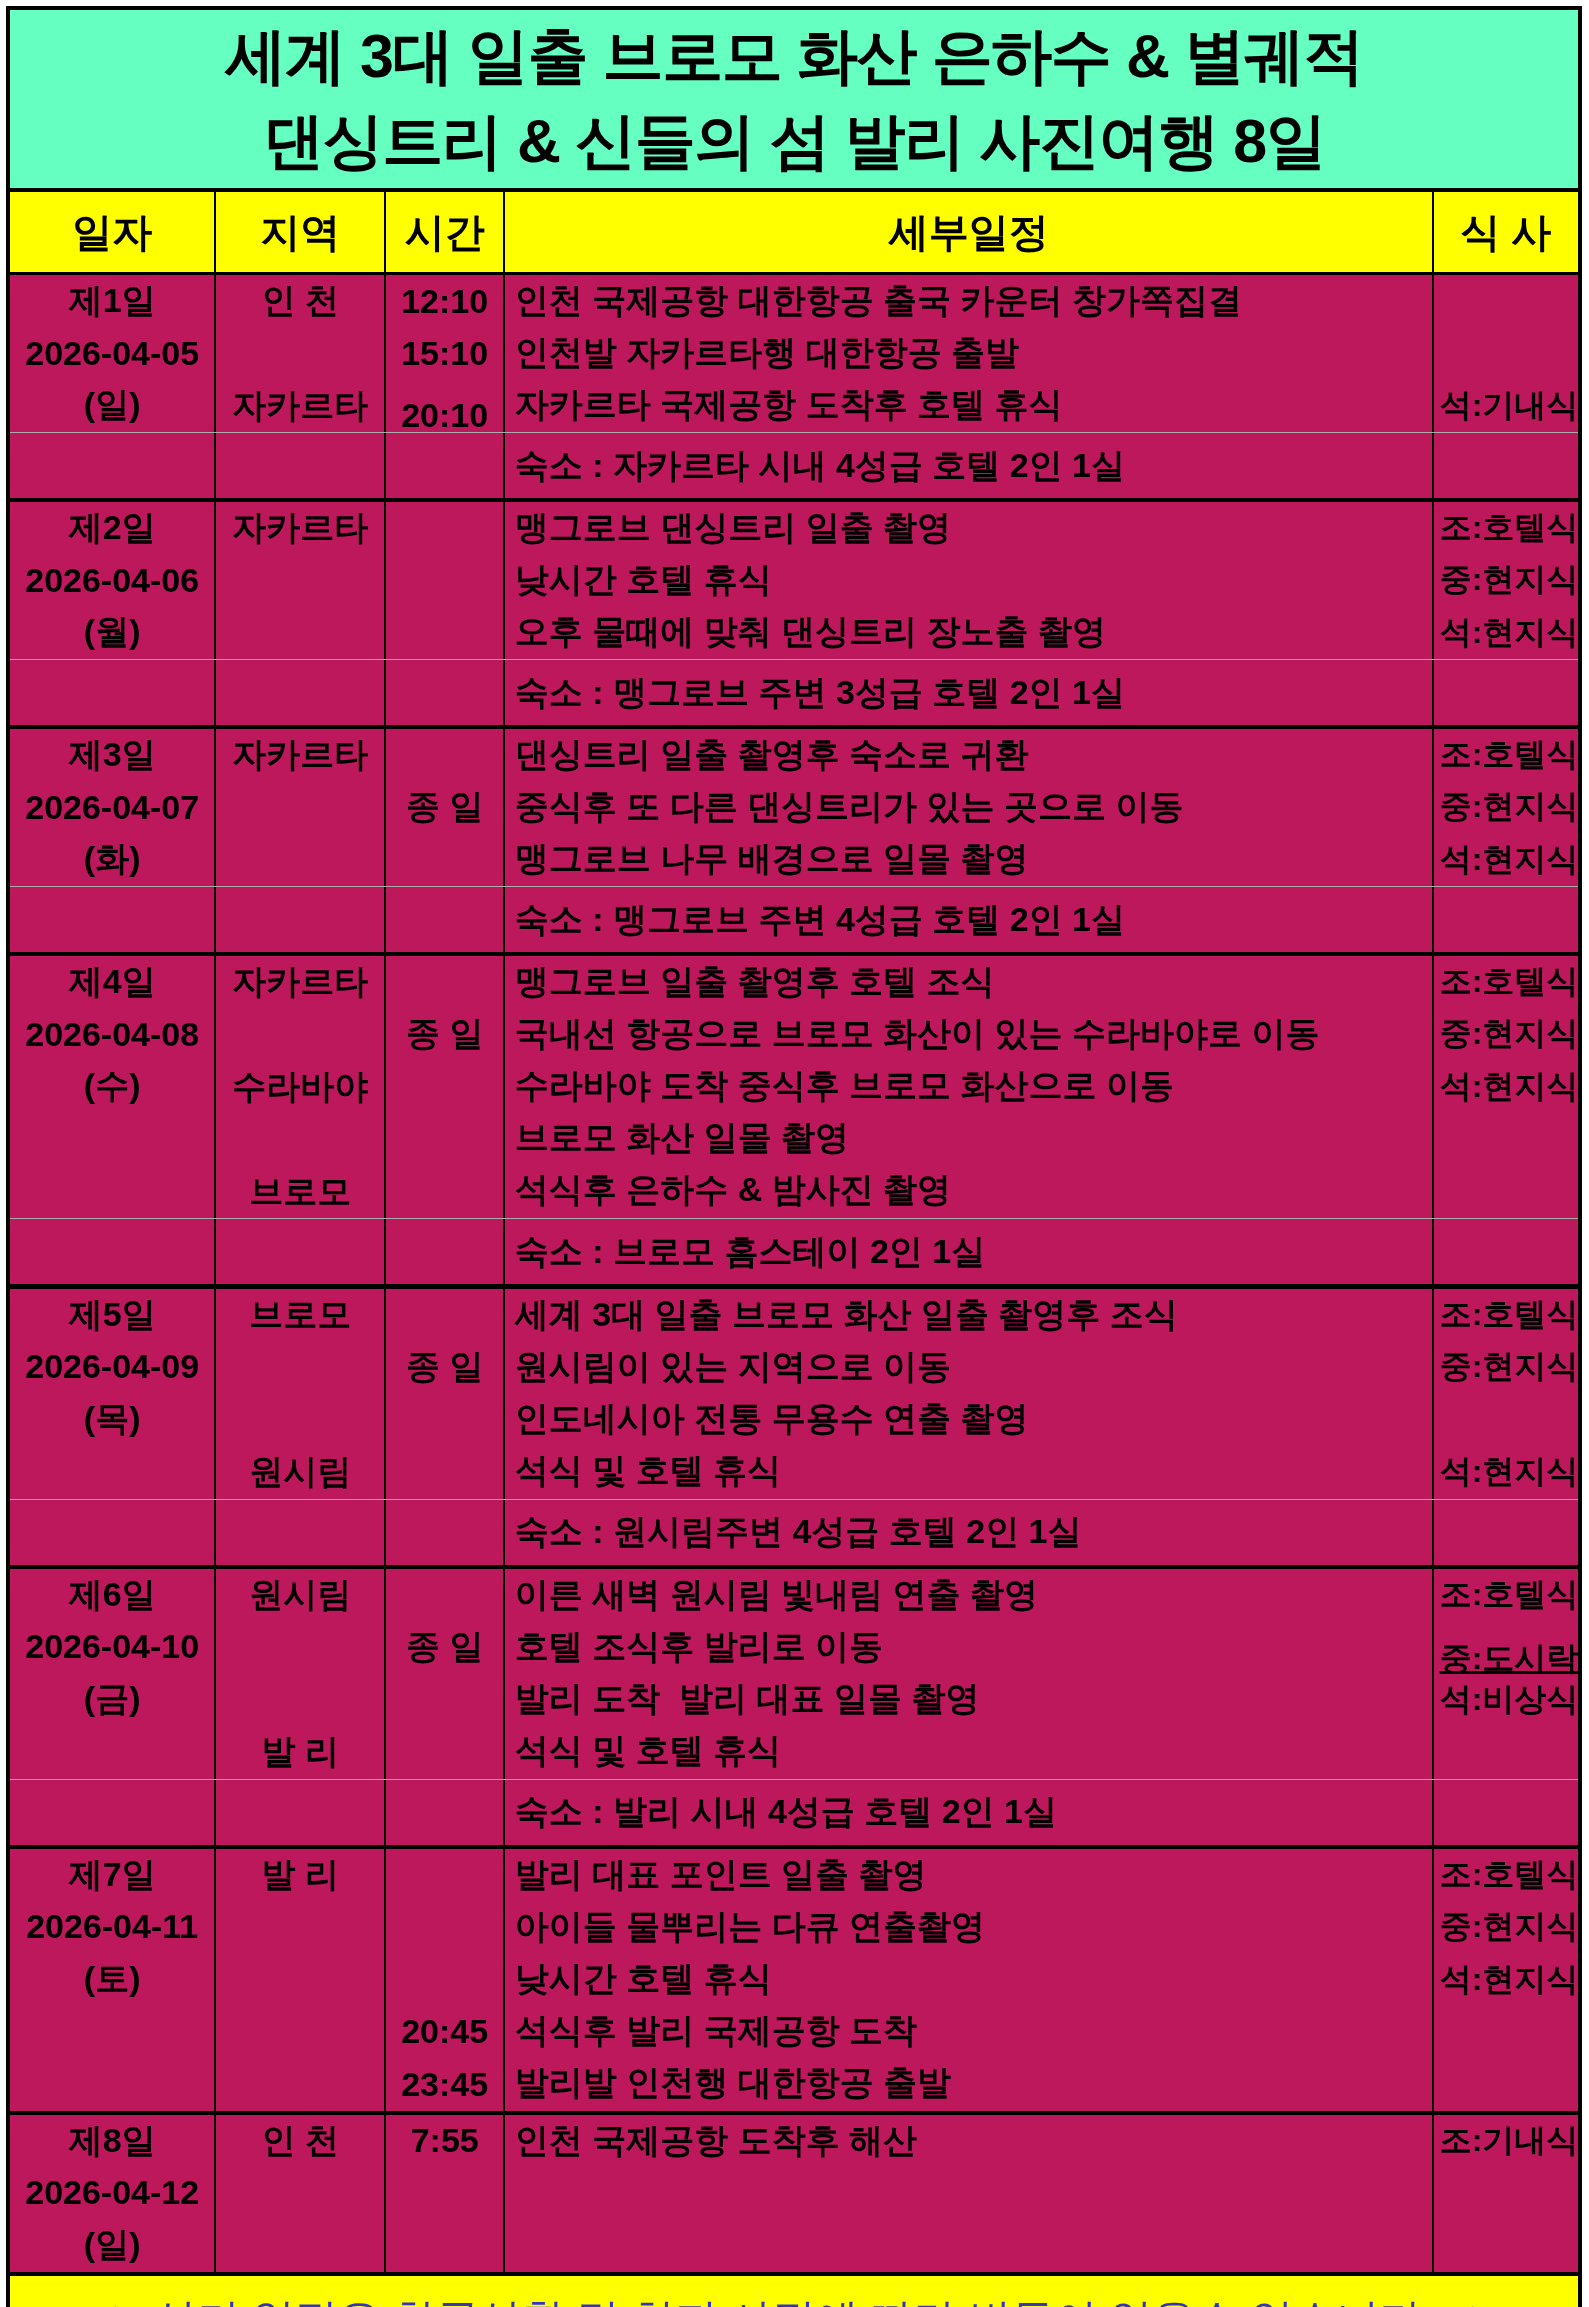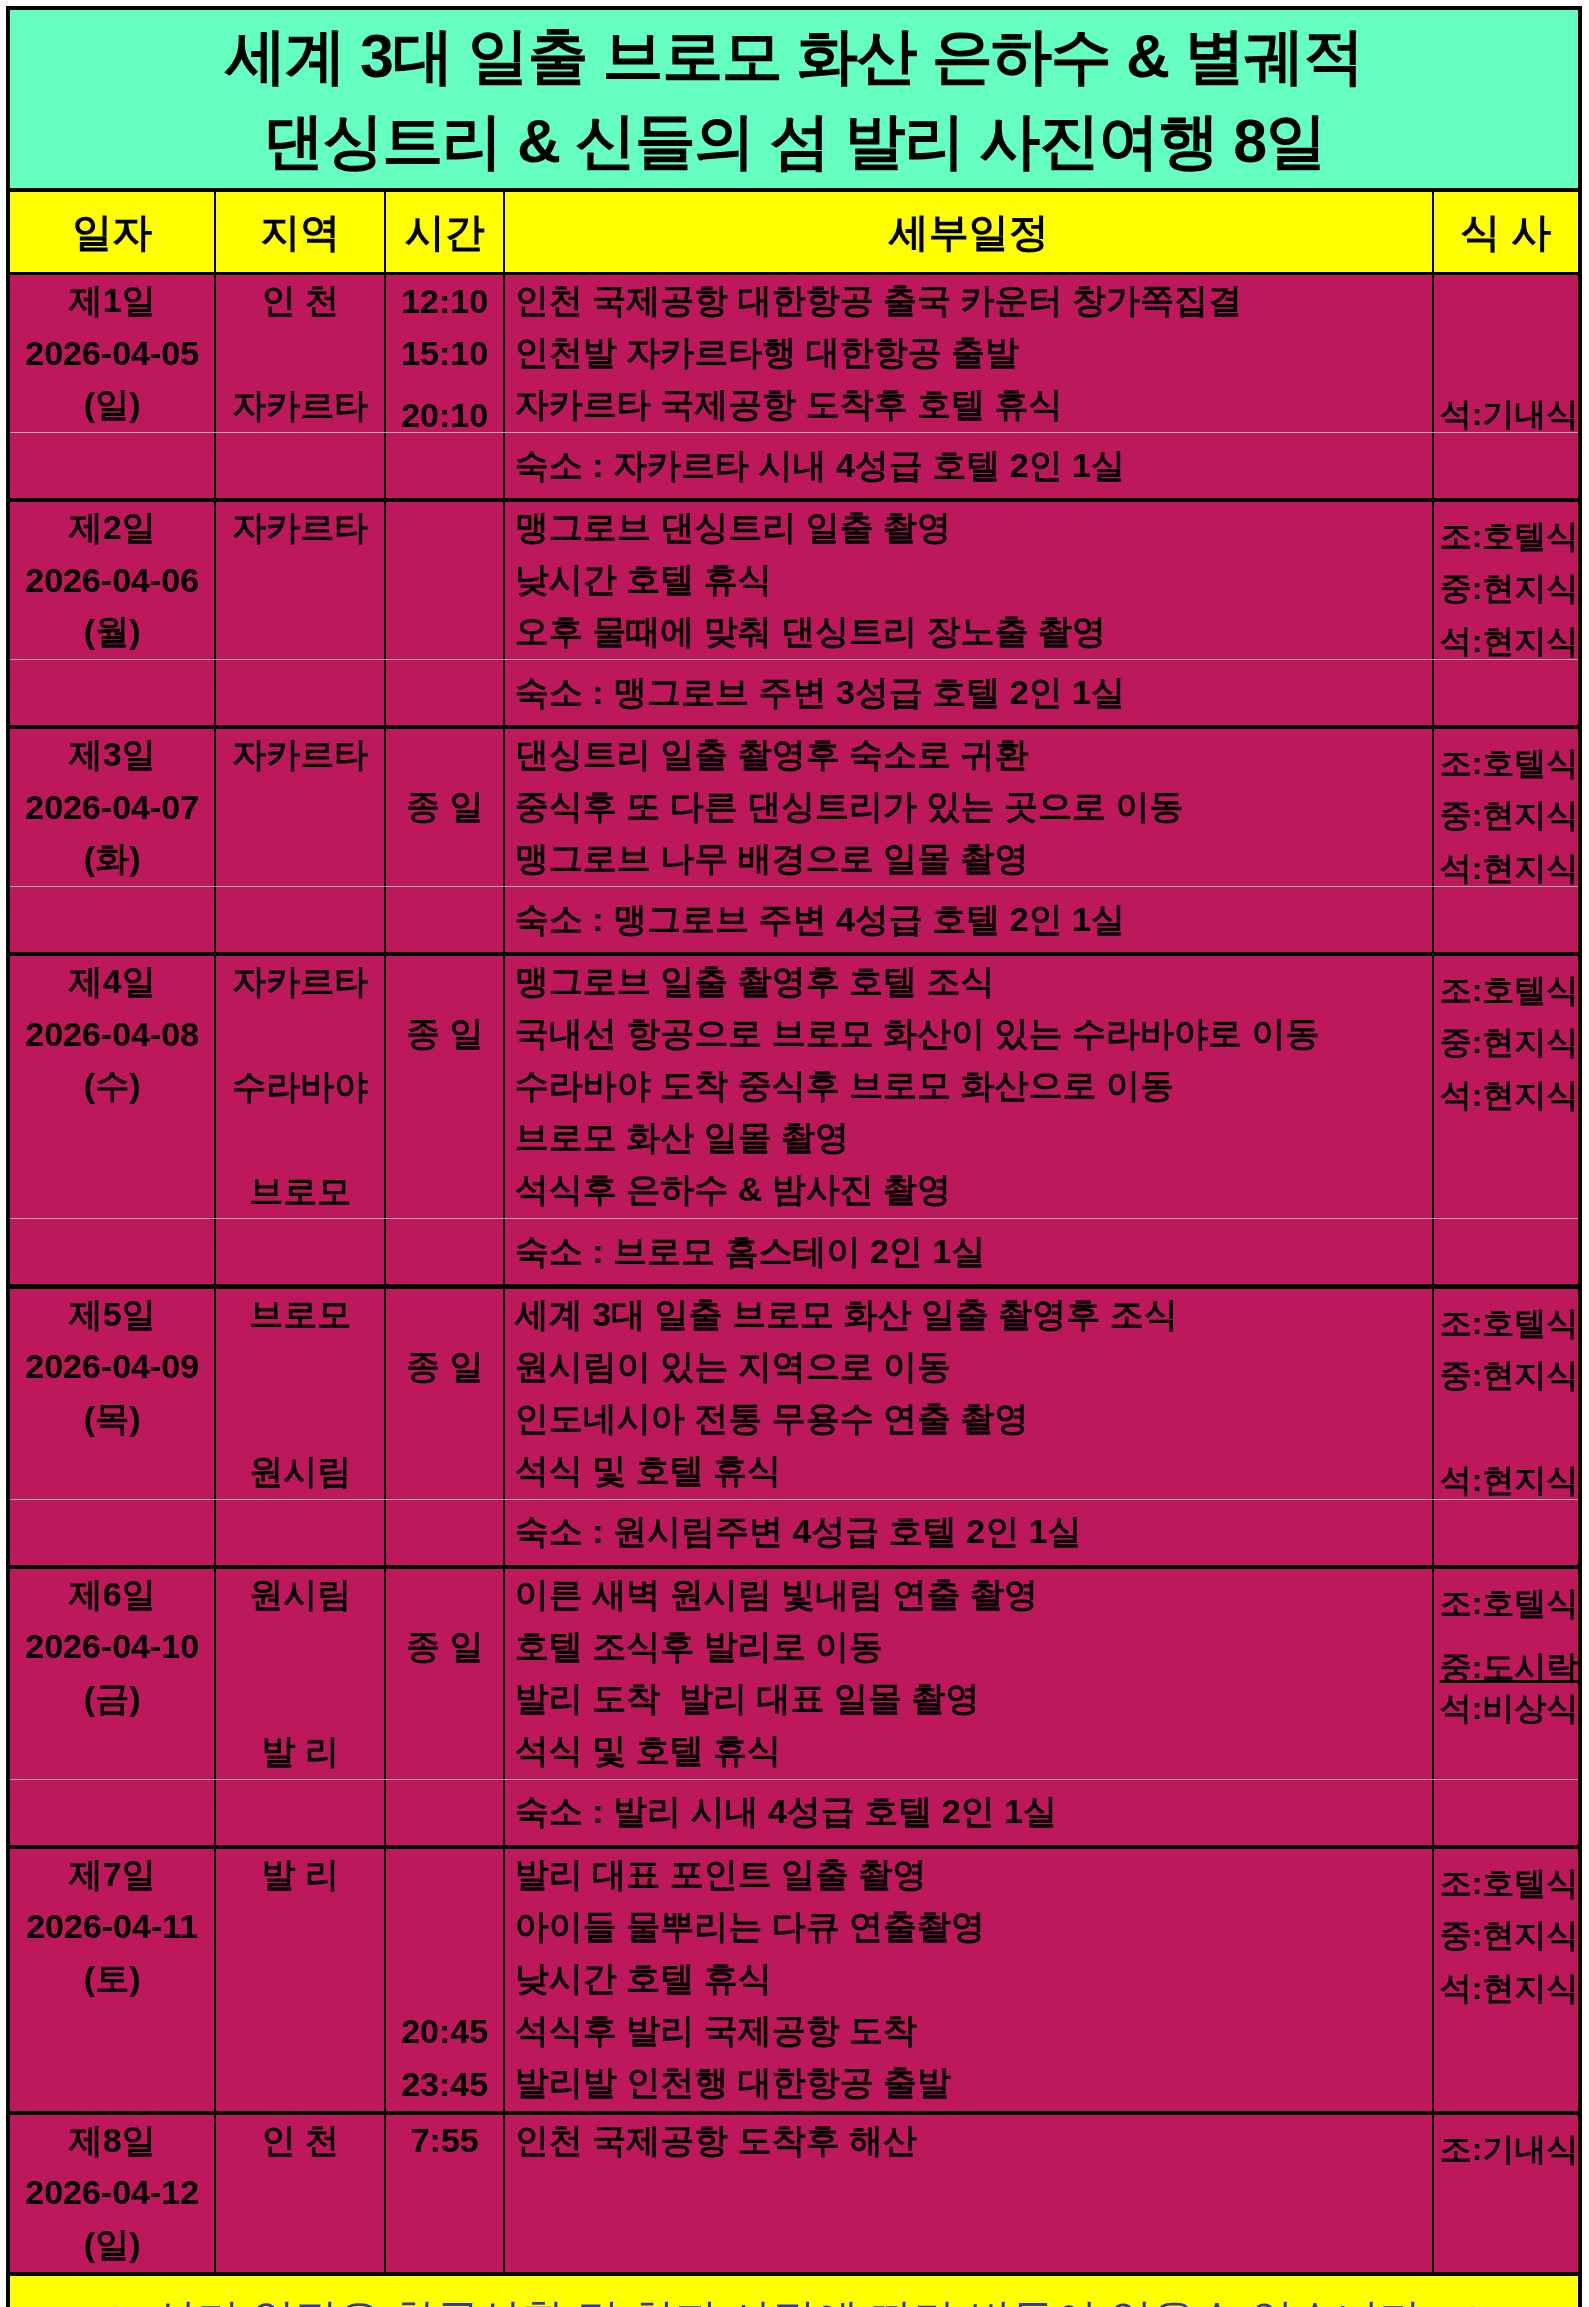--- a/index.html
+++ b/index.html
@@ -39,21 +39,21 @@
   .ln {
     height:52px; display:flex; align-items:center; justify-content:center;
     font-size:34px; font-weight:800; white-space:pre;
   }
   .abs {
     position:absolute; left:0; width:100%; height:52px;
     display:flex; align-items:center; justify-content:center;
     font-size:34px; font-weight:800; white-space:pre;
   }
   .details-cell .ln { justify-content:flex-start; padding-left:9.6px; }
-  .meals-cell .abs { justify-content:flex-start; padding-left:5.5px; font-size:32px;margin-top:9px; }
+  .meals-cell .abs { justify-content:flex-start; padding-left:5.5px; font-size:32px; }
 
   .lodging-row { display:flex; height:66px; border-top:1.4px solid var(--lodging-line,#AAAAAA); }
   .lodging-row .lodging-text {
     display:flex; align-items:center; padding-left:9.6px;
     font-size:34px; font-weight:800; white-space:pre;
   }
 
   .sep { height:4.1px; background:var(--border,#000); }
 
   .footer {

